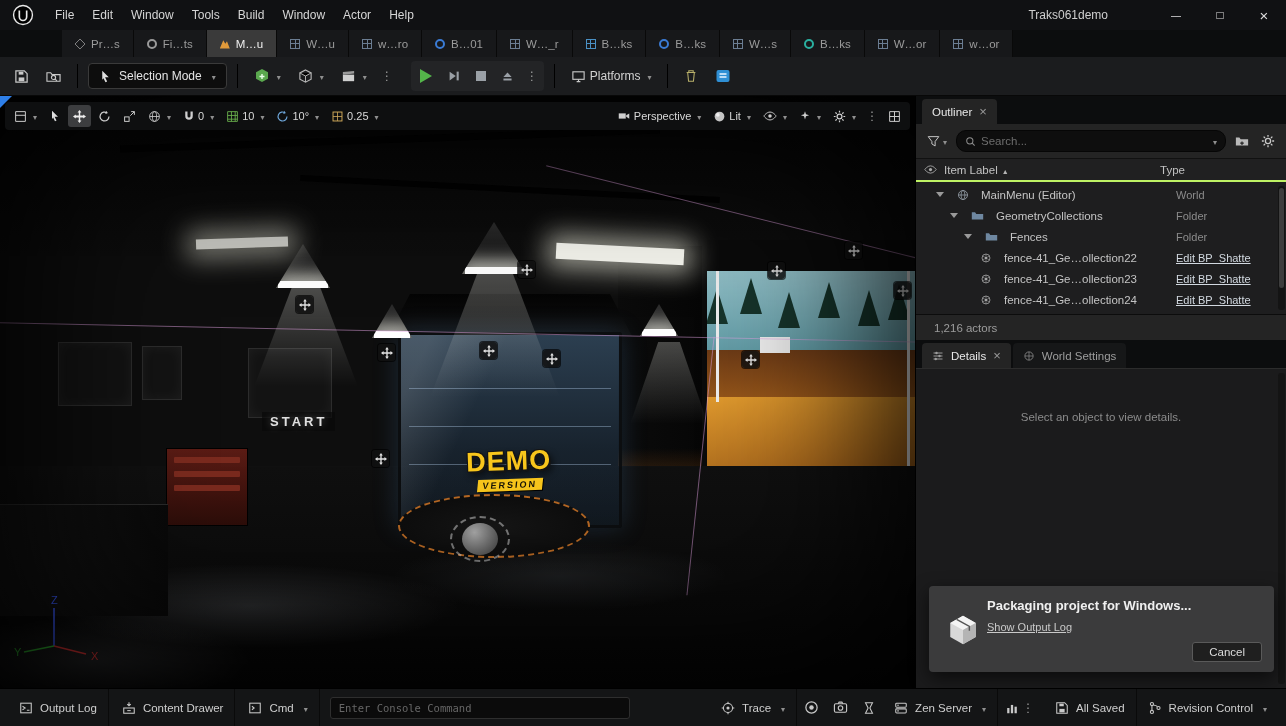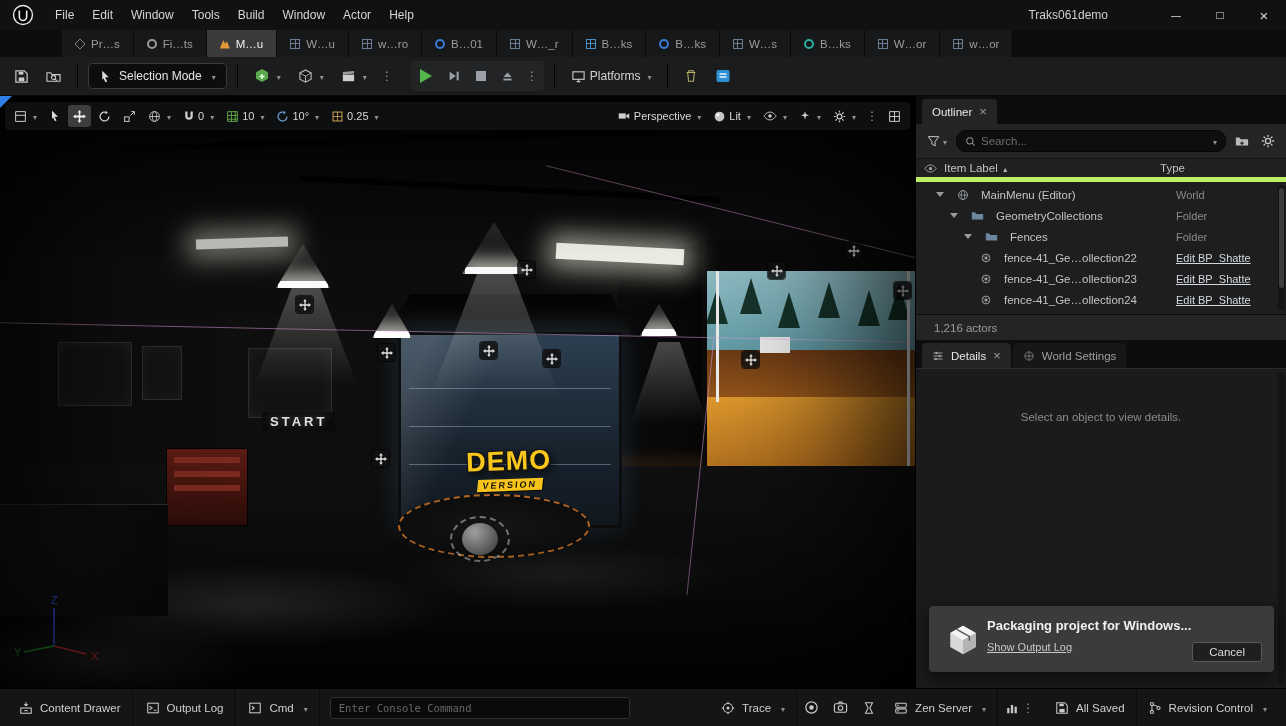--- a/index.html
+++ b/index.html
@@ -104,40 +104,40 @@
 
 
 .ol-tabs,.dt-tabs{height:28px;background:#0c0d0e;display:flex;align-items:flex-end;padding-left:6px;gap:2px}
 .doc-tab{height:25px;display:flex;align-items:center;gap:7px;background:#161718;color:#9d9d9d;padding:0 10px;border-radius:4px 4px 0 0;font-size:11.5px}
 .doc-tab.active{background:#242424;color:#e8e8e8}
 .ol-filter{height:34px;background:#242424;display:flex;align-items:center;gap:6px;padding:0 8px}
 .iconbtn{display:flex;align-items:center;padding:3px;border-radius:3px}
 .searchbox{flex:1;height:22px;background:#0e0e0e;border:1px solid #060606;border-radius:10px;display:flex;align-items:center;gap:5px;padding:0 8px}
 .searchbox input{flex:1;background:transparent;border:0;outline:0;color:#cfcfcf;font-size:11.5px;font-family:"Liberation Sans",sans-serif}
 .searchbox input::placeholder{color:#6d6d6d}
-.ol-cols{height:24px;background:#202021;border-top:1px solid #111;border-bottom:5px solid #bef264;display:flex;align-items:center;font-size:11.5px;color:#c2c2c2;position:relative}
+.ol-cols{height:24px;background:#202021;border-top:1px solid #111;border-bottom:2px solid #bef264;display:flex;align-items:center;font-size:11.5px;color:#c2c2c2;position:relative}
 .col-eye{width:28px;display:flex;justify-content:center}
 .col-label{display:flex;align-items:center}
 .col-type{position:absolute;left:244px}
 .ol-rows{height:132px;background:#1e1e1f;position:relative;padding-top:2px}
 .orow{height:21px;display:flex;align-items:center;gap:12px;font-size:11.5px;color:#c4c4c4;position:relative}
 .orow .caret{width:0;height:0;border-left:4px solid transparent;border-right:4px solid transparent;border-top:5px solid #9a9a9a;margin-right:1px}
 .rtype{position:absolute;left:260px;color:#8b8b8b;font-size:11px}
 .orow.link .rtype{color:#d2d9e0;text-decoration:underline}
 .vscroll{position:absolute;right:1px;top:4px;width:7px;height:124px;background:#141414;border-radius:3px}
 .vscroll i{display:block;width:5px;margin:2px auto;height:100px;background:#3d3d3d;border-radius:3px}
 .ol-status{height:26px;background:#242424;border-top:1px solid #0c0c0c;display:flex;align-items:center;padding-left:18px;color:#9c9c9c;font-size:11.5px}
 
 
 .dt-body{position:relative;height:320px;background:#1b1b1c;border-top:1px solid #2c2c2c}
 .dt-empty{text-align:center;margin-top:42px;color:#8b8b8b;font-size:11.5px}
 .dt-scroll{position:absolute;right:1px;top:4px;bottom:4px;width:7px;background:#141414;border-radius:3px}
 
 
-.toast{position:absolute;left:13px;right:12px;bottom:16px;height:66px;background:#3b3b3c;border-radius:4px;box-shadow:0 6px 18px rgba(0,0,0,.6);display:flex;padding:12px 12px 10px 10px}
+.toast{position:absolute;left:13px;right:12px;bottom:16px;height:86px;background:#3b3b3c;border-radius:4px;box-shadow:0 6px 18px rgba(0,0,0,.6);display:flex;padding:12px 12px 10px 10px}
 .toast-icon{width:48px;display:flex;align-items:center;justify-content:center}
 .toast-body{flex:1;position:relative}
 .toast-title{font-size:13px;font-weight:bold;color:#f0f0f0}
 .toast-link{display:inline-block;margin-top:8px;font-size:11px;color:#c9c9c9;text-decoration:underline}
 .toast-cancel{position:absolute;right:0;bottom:0;background:#1f1f1f;border:1px solid #5a5a5a;border-radius:3px;padding:3px 16px;color:#dcdcdc;font-size:11.5px}
 
 
 .statusbar{position:absolute;top:688px;left:0;right:0;height:38px;background:#141516;border-top:1px solid #000;display:flex;align-items:center;padding:0 8px;gap:2px}
 .sbtn{height:38px;display:flex;align-items:center;gap:7px;padding:0 11px;color:#cfcfcf;font-size:11.5px;border-right:1px solid #0a0a0a}
 .sicon{height:38px;display:flex;align-items:center;padding:0 7px}
@@ -722,32 +722,32 @@
             <div class="toast-cancel">Cancel</div>
           </div>
         </div>
       </div>
     </div>
   </div>
 
   <div class="statusbar">
     <div class="sbtn">
       <svg width="14" height="14" viewBox="0 0 16 16">
+          <rect x="2" y="2.5" width="12" height="11" fill="none" stroke="#c9c9c9" stroke-width="1.2"></rect>
+          <path d="M4 6l3 2-3 2M9 10.5h3" fill="none" stroke="#c9c9c9" stroke-width="1.2"></path>
+        </svg>
+      <span>Output Log</span>
+    </div>
+    <div class="sbtn">
+      <svg width="14" height="14" viewBox="0 0 16 16">
           <rect x="2" y="8" width="12" height="6" fill="none" stroke="#c9c9c9" stroke-width="1.2"></rect>
           <path d="M6 11h4" stroke="#c9c9c9" stroke-width="1.2"></path>
           <path d="M8 1.5v4M6 3.5l2 2 2-2" fill="none" stroke="#c9c9c9" stroke-width="1.2"></path>
         </svg>
       <span>Content Drawer</span>
-    </div>
-    <div class="sbtn">
-      <svg width="14" height="14" viewBox="0 0 16 16">
-          <rect x="2" y="2.5" width="12" height="11" fill="none" stroke="#c9c9c9" stroke-width="1.2"></rect>
-          <path d="M4 6l3 2-3 2M9 10.5h3" fill="none" stroke="#c9c9c9" stroke-width="1.2"></path>
-        </svg>
-      <span>Output Log</span>
     </div>
     <div class="sbtn">
       <svg width="14" height="14" viewBox="0 0 16 16">
           <rect x="2" y="2.5" width="12" height="11" fill="none" stroke="#c9c9c9" stroke-width="1.2"></rect>
           <path d="M4.5 6l2.5 2-2.5 2" fill="none" stroke="#c9c9c9" stroke-width="1.2"></path>
         </svg>
       <span>Cmd</span>
         <span class="chv"></span>
     </div>
     <input class="console" placeholder="Enter Console Command" style="">

